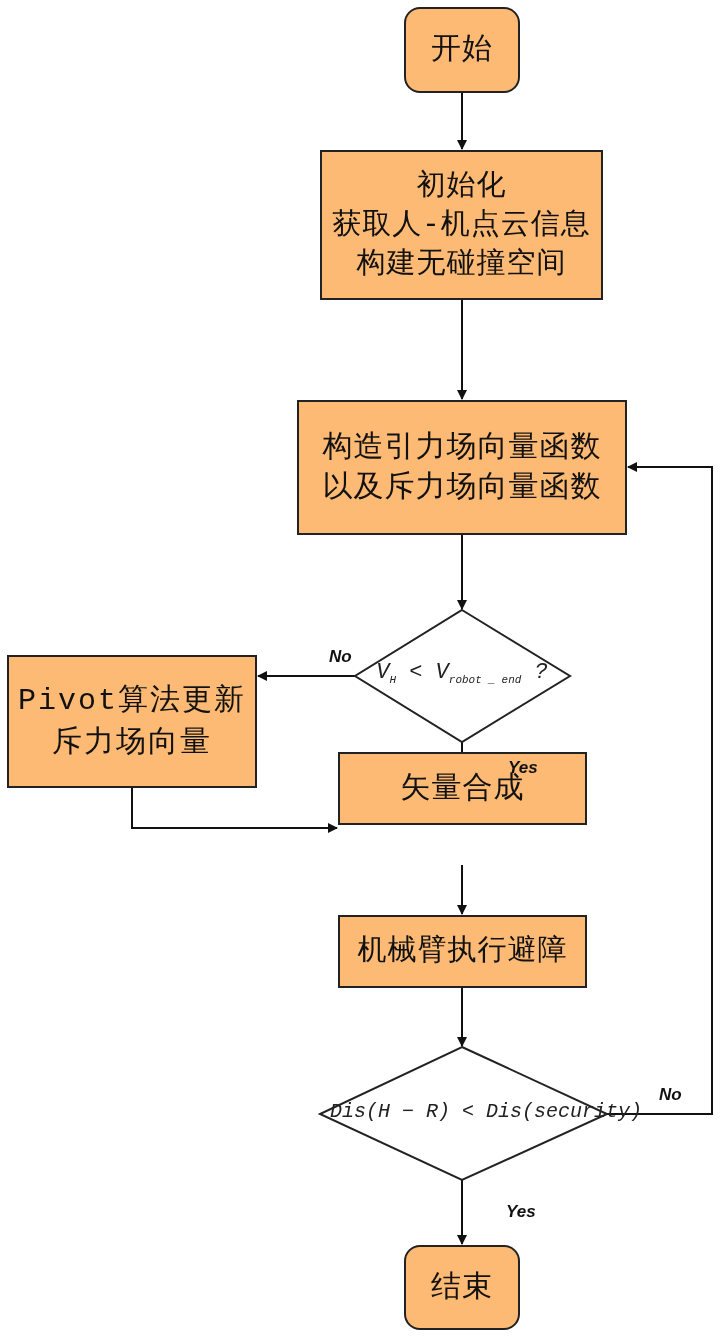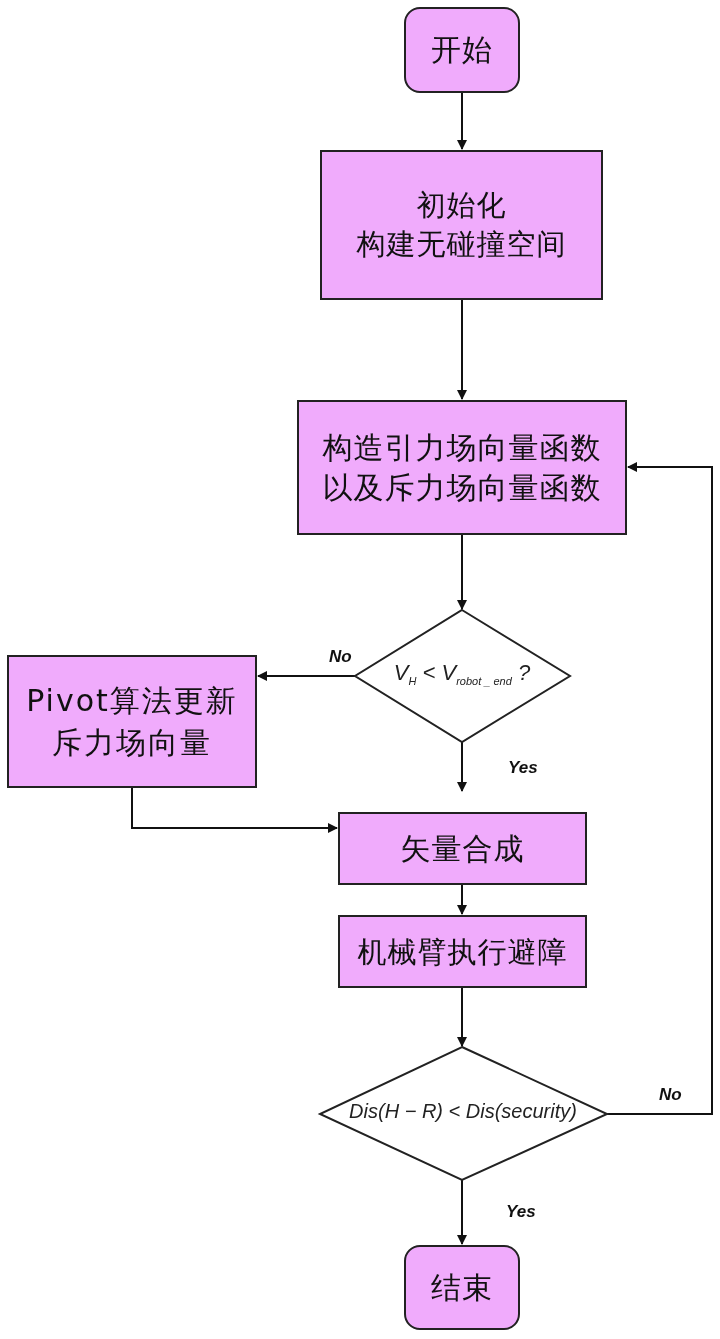--- a/index.html
+++ b/index.html
@@ -1,25 +1,25 @@
 <!DOCTYPE html>
 <html><head>
 <meta charset="utf-8">
 <style>
   html, body { margin:0; padding:0; background:#ffffff; }
   body { width:720px; height:1339px; position:relative; overflow:hidden;
          font-family:"DejaVu Sans", sans-serif; color:#111; }
   svg.wires { position:absolute; left:0; top:0; width:720px; height:1339px; }
-  .node { position:absolute; box-sizing:border-box; border:2px solid #222; background:#f0abfc;
+  .node { position:absolute; box-sizing:border-box; border:2px solid #222; background:#fdba74;
           display:flex; flex-direction:column; align-items:center; justify-content:center;
-          text-align:center; font-size:30px; line-height:38px; letter-spacing:1px; }
+          text-align:center; font-size:30px; line-height:38px; letter-spacing:1px;font-family:Liberation Mono, monospace; }
   .terminal { border-radius:16px; }
   .label { position:absolute; font-family:"Liberation Sans", sans-serif; font-weight:bold;
            font-style:italic; font-size:17px; color:#111;margin-left:29px; }
-  .cond { position:absolute; font-family:Liberation Sans, sans-serif; font-style:italic;
+  .cond { position:absolute; font-family:Liberation Mono, monospace; font-style:italic;
           color:#222; white-space:nowrap; text-align:center; }
   .cond sub { font-size:11px; }
 </style>
 </head>
 <body>
 
 <svg class="wires" viewBox="0 0 720 1339">
   <defs>
     <marker id="arr" markerWidth="10" markerHeight="10" refX="9" refY="5" orient="auto" markerUnits="userSpaceOnUse">
       <path d="M0,0 L10,5 L0,10 z" fill="#111"></path>
@@ -40,38 +40,39 @@
   <polygon points="462,610 570,676 462,742 355,676" fill="#fff" stroke="#222" stroke-width="2"></polygon>
   <polygon points="462,1047 607,1114 462,1180 320,1114" fill="#fff" stroke="#222" stroke-width="2"></polygon>
 </svg>
 
 <div class="node terminal" style="left:404px; top:7px; width:116px; height:86px;">
   <span>开始</span>
 </div>
 
 <div class="node" style="left:320px; top:150px; width:283px; height:150px; font-size:29px; line-height:39px;">
   <span>初始化</span>
+  <span>获取人-机点云信息</span>
   <span>构建无碰撞空间</span>
 </div>
 
 <div class="node" style="left:297px; top:400px; width:330px; height:135px; font-size:30px; line-height:40px;">
   <span>构造引力场向量函数</span>
   <span>以及斥力场向量函数</span>
 </div>
 
 <div class="cond" style="left:372px; top:660px; width:180px; font-size:22px;">
   <span>V</span><sub>H</sub><span> &lt; </span><span>V</span><sub>robot _ end</sub><span> ?</span>
 </div>
 
 <div class="node" style="left:7px; top:610px; width:250px; height:133px; font-size:30px; line-height:42px; letter-spacing:2px;margin-top:45px;">
   <span>Pivot算法更新</span>
   <span>斥力场向量</span>
 </div>
 
-<div class="node" style="left:338px; top:812px; width:249px; height:73px;">
+<div class="node" style="left:338px; top:752px; width:249px; height:73px;">
   <span>矢量合成</span>
 </div>
 
 <div class="node" style="left:338px; top:915px; width:249px; height:73px; font-size:29px;">
   <span>机械臂执行避障</span>
 </div>
 
 <div class="cond" style="left:330px; top:1100px; width:266px; font-size:20px;">
   <span>Dis(H − R) &lt; Dis(security)</span>
 </div>

